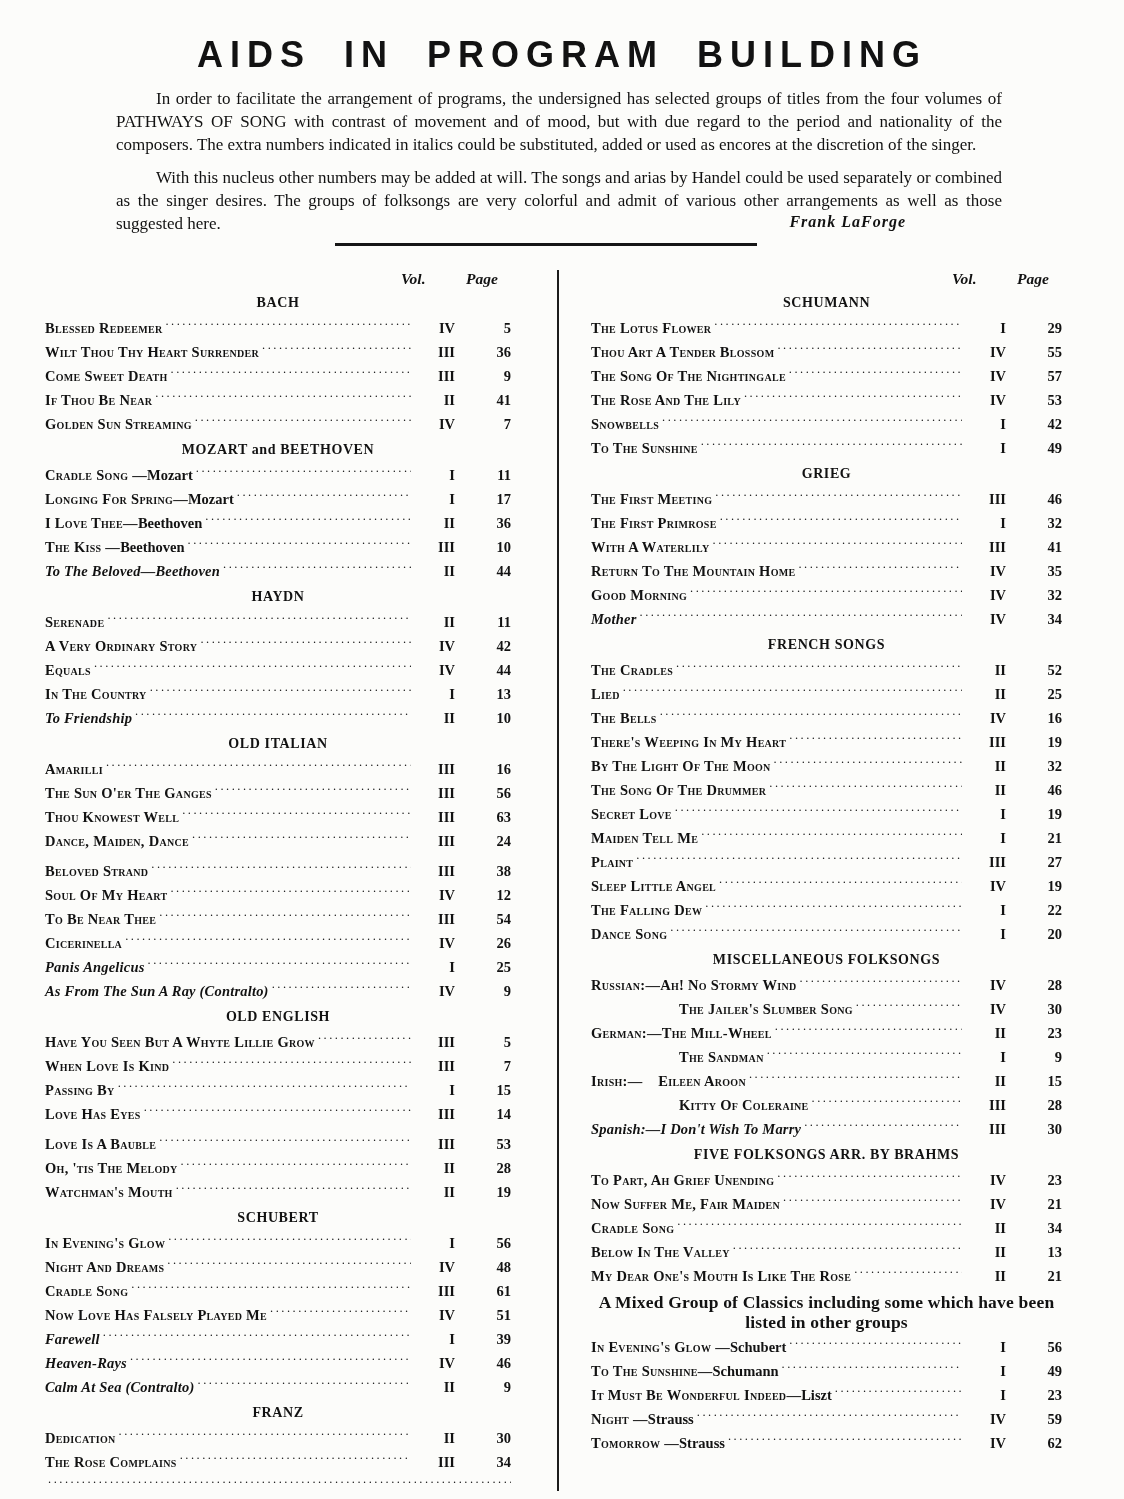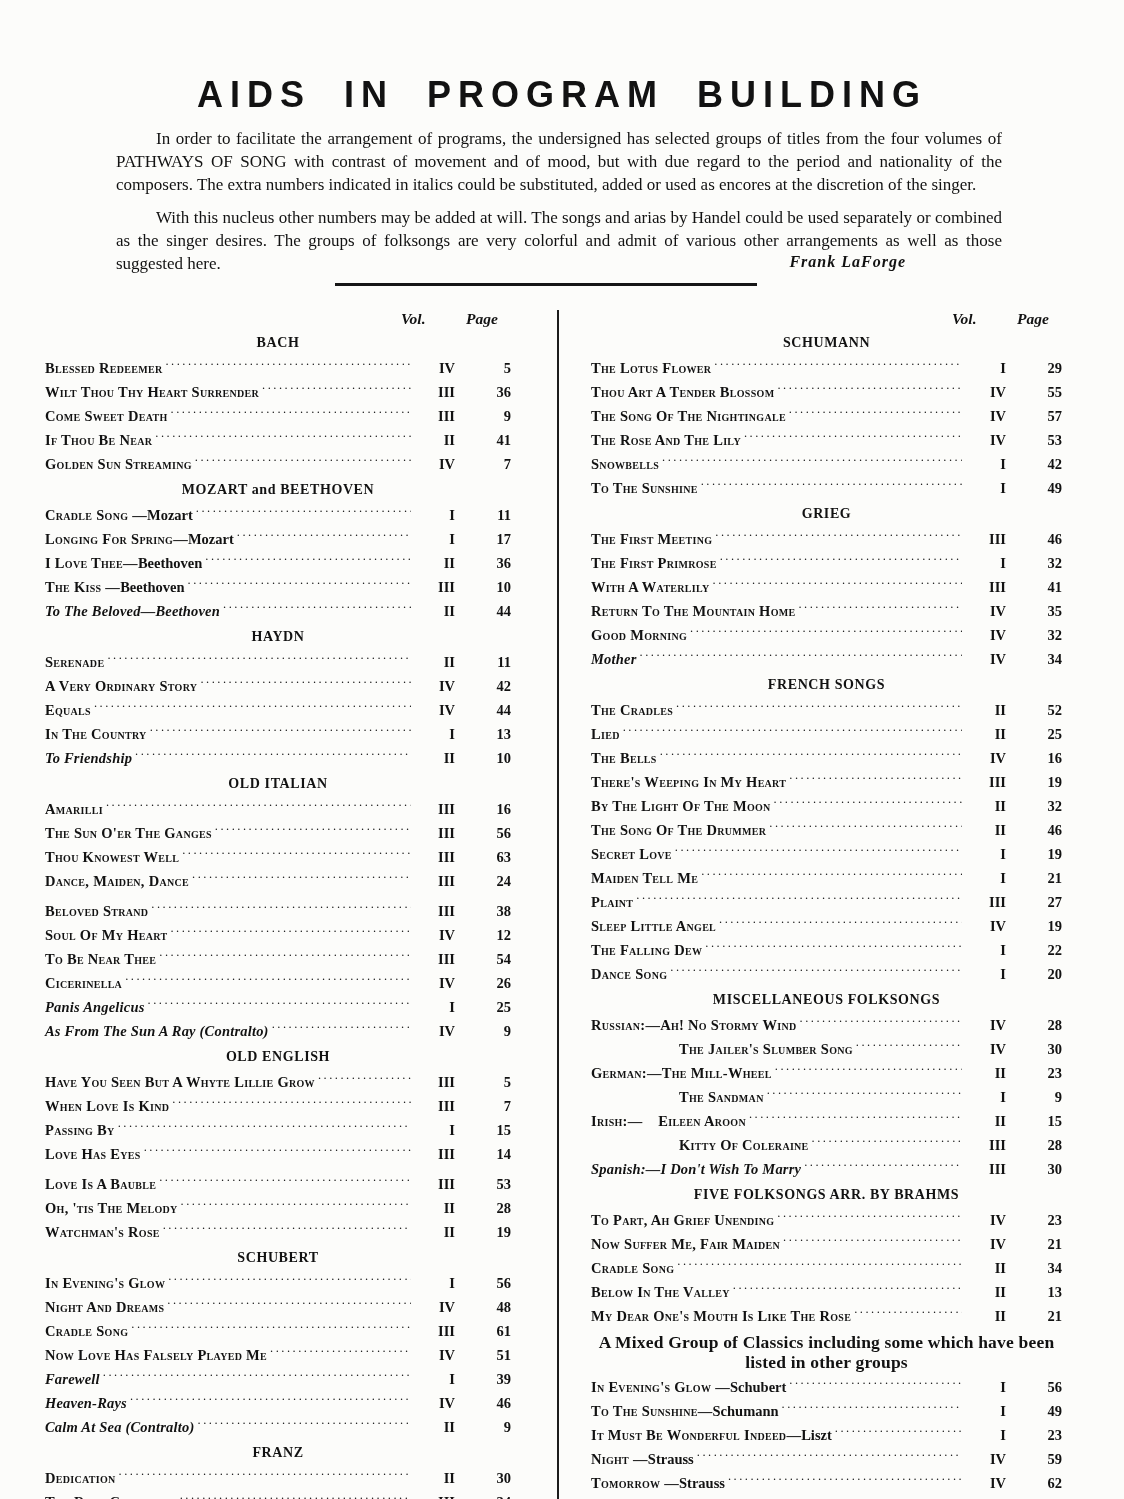--- a/index.html
+++ b/index.html
@@ -2,21 +2,21 @@
 <html><head>
 <meta charset="utf-8">
 <style>
   html,body{margin:0;padding:0;background:#e8e8e4;}
   .page{
     width:1124px;height:1499px;background:#fcfcfa;color:#121212;
     font-family:"Liberation Serif",serif;overflow:hidden;position:relative;
     margin:0 auto;box-sizing:border-box;
   }
   .title{
-    margin:0;padding-top:76px;text-align:center;
+    margin:0;padding-top:36px;text-align:center;
     font-family:"Liberation Sans",sans-serif;font-weight:bold;
     font-size:36px;letter-spacing:7px;word-spacing:16px;line-height:38px;
   }
   .intro{
     width:886px;margin:13px 0 0 116px;font-size:17px;line-height:23px;
     text-align:justify;text-indent:40px;
   }
   .intro.second{margin-top:10px;}
   .signature{
     width:886px;margin-left:116px;margin-top:-22px;text-align:right;
@@ -263,21 +263,21 @@
             <span class="v">III</span>
             <span class="p">53</span>
           </div>
           <div class="row">
             <span class="t">Oh, 'tis The Melody</span>
             <span class="leader"></span>
             <span class="v">II</span>
             <span class="p">28</span>
           </div>
           <div class="row">
-            <span class="t">Watchman's Rose</span>
+            <span class="t">Watchman's Mouth</span>
             <span class="leader"></span>
             <span class="v">II</span>
             <span class="p">19</span>
           </div>
           <div class="sec-h">SCHUBERT</div>
           <div class="row">
             <span class="t">In Evening's Glow</span>
             <span class="leader"></span>
             <span class="v">I</span>
             <span class="p">56</span>

